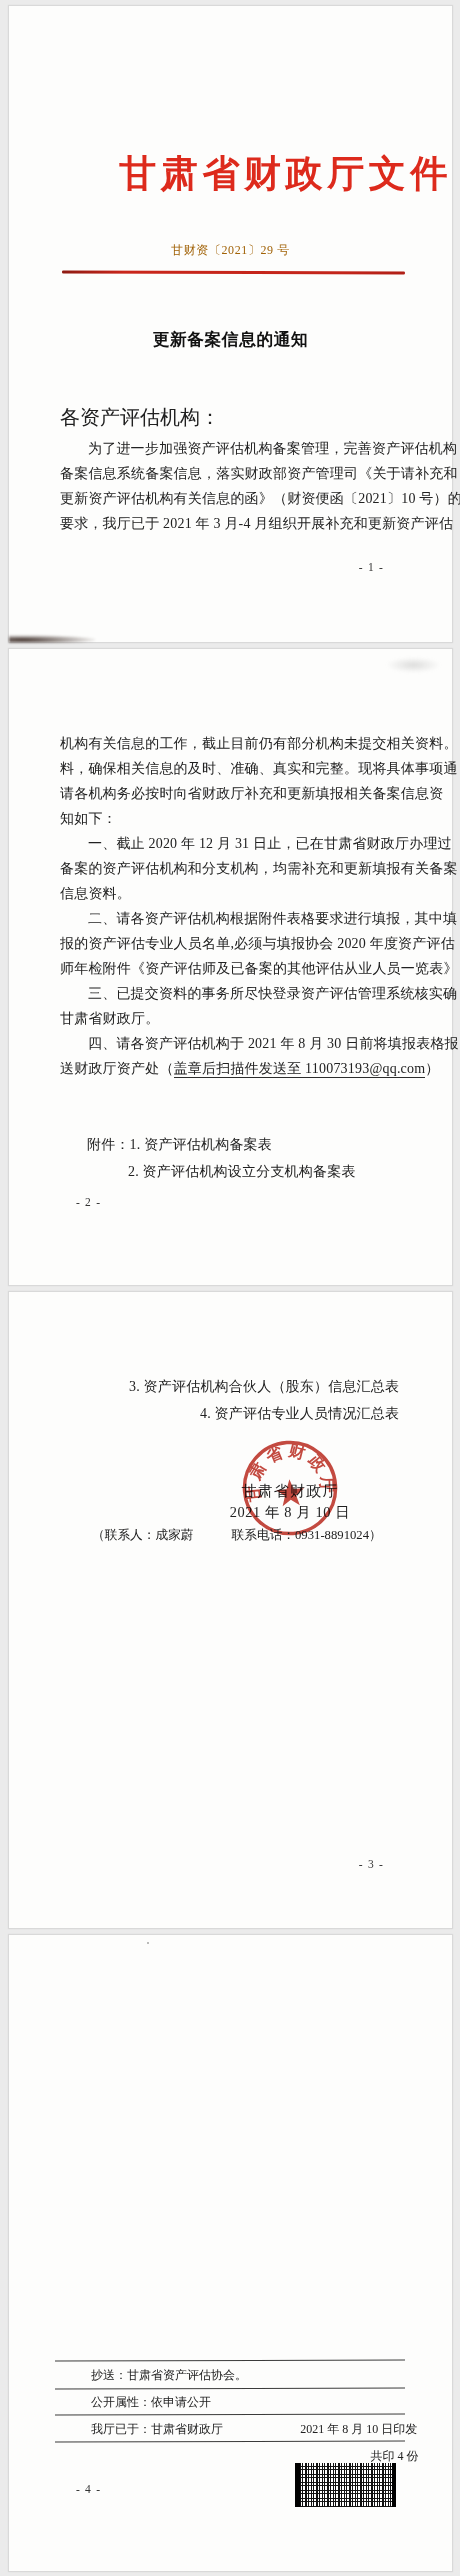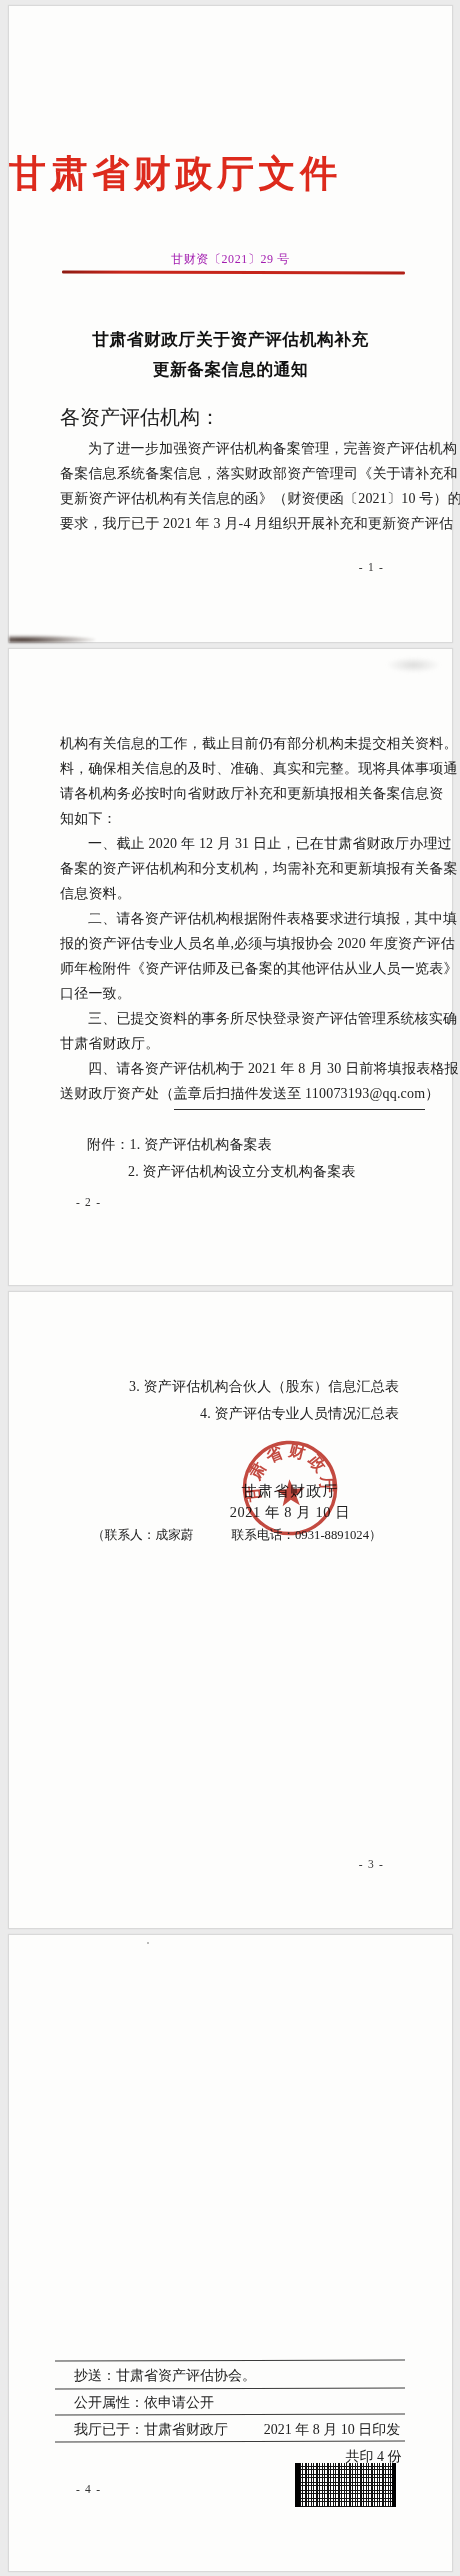--- a/index.html
+++ b/index.html
@@ -14,40 +14,40 @@
     background:#fdfdfc;border:0.6px solid #d9d9d9;box-sizing:border-box;
     box-shadow:0 0 1.7px rgba(0,0,0,0.06);
   }
   #page1{top:4.6px;}   #page2{top:648px;}
   #page3{top:1291px;}#page4{top:1934px;}
   .abs{position:absolute;}
 
   
   .letterhead{
     left:0;width:100%;top:142px;height:52px;line-height:52px;
-    text-align:left;font-size:37px;font-weight:bold;
+    text-align:right;font-size:37px;font-weight:bold;
     color:#dd2a1c;letter-spacing:4.6px;white-space:nowrap;
   }
-  .docnum{left:0;width:100%;top:245px;height:17.3px;line-height:17.3px;
-    text-align:center;font-size:12px;letter-spacing:0.6px;color:#a21caf;}
+  .docnum{left:0;width:100%;top:236px;height:17.3px;line-height:17.3px;
+    text-align:center;font-size:12px;letter-spacing:0.6px;color:#a16207;}
   .redrule{left:53px;width:343px;top:265px;height:2.9px;
     background:linear-gradient(90deg,#8e1b12,#c9261b 18%,#c3251b 82%,#b01f16);
     transform:rotate(0.18deg);border-radius:1.2px;}
   .notice-title{left:0;width:100%;top:319px;text-align:center;
     font-size:16.7px;font-weight:700;letter-spacing:0.6px;line-height:30px;color:#111;}
   .salutation{left:51px;top:399px;height:24px;line-height:24px;font-size:20px;}
 
   .bodyblock{left:51px;width:351px;}
   #p1-body{top:430px;}
   #p2-body{top:82px;}
   .bline{height:25px;line-height:25px;font-size:14px;letter-spacing:0.2px;white-space:nowrap;}
   #p2-body .bline{height:25px;line-height:25px;}
   .indent{padding-left:28px;}
   .hang{padding-left:41px;}
-  .uline{border-bottom:1.2px solid #2c2c2c;padding-bottom:8px;}
+  .uline{border-bottom:1.2px solid #2c2c2c;padding-bottom:1px;}
 
   .attach{left:78px;top:483px;}
   .attach .bline,.attach3 .bline{height:26.5px;line-height:26.5px;}
   .attach3{left:120px;top:82px;text-align:right;}
 
   .pagenum{left:0;width:100%;height:14px;line-height:14px;font-size:11.5px;
     color:#333;letter-spacing:1.2px;box-sizing:border-box;}
   .pn-right{text-align:right;padding-right:68px;}
   .pn-left{text-align:left;padding-left:67px;}
   #pn1{top:554px;} #pn2{top:546px;} #pn3{top:565px;} #pn4{top:547px;}
@@ -56,22 +56,22 @@
   .issuer-block{left:166px;width:230px;top:189px;text-align:center;line-height:21px;}
   .issuer-line1{font-size:15px;letter-spacing:1.2px;}
   .issuer-line2{font-size:14.4px;letter-spacing:0.6px;}
   .contact{left:83px;top:234px;height:18.4px;line-height:18.4px;font-size:12.7px;white-space:nowrap;}
   .seal{left:232px;top:147px;width:98px;height:98px;
     opacity:0.92;mix-blend-mode:multiply;transform:rotate(-4deg);}
 
   
   .rule{left:46px;width:350px;height:1.2px;background:#3b3b3b;transform:rotate(-0.2deg);}
   #rule1{top:425px;} #rule2{top:453px;} #rule3{top:479px;} #rule4{top:506px;}
-  .colophon-row{left:65px;width:332px;height:17.3px;line-height:17.3px;
-    font-size:14px;white-space:nowrap;box-sizing:border-box;}
+  .colophon-row{left:82px;width:332px;height:17.3px;line-height:17.3px;
+    font-size:12px;white-space:nowrap;box-sizing:border-box;}
   #cc-row{top:432px;} #pub-row{top:459px;}
   #print-row{top:486px;display:flex;justify-content:space-between;padding-right:5.8px;}
   #copies-row{top:513px;text-align:right;padding-right:4.6px;}
   .barcode{left:286px;top:528px;width:101px;height:44px;
     border-left:5.2px solid #000;border-right:4px solid #000;box-sizing:border-box;
     background:
       repeating-linear-gradient(90deg,#111 0 1.2px,transparent 1.2px 2.3px,#111 2.3px 2.9px,transparent 2.9px 5.2px,#111 5.2px 7px,transparent 7px 8px,#111 8px 8.6px,transparent 8.6px 11px),
       repeating-linear-gradient(0deg,#161616 0 1.2px,#fff 1.2px 2.9px,#101010 2.9px 3.5px,#fff 3.5px 5.2px,#1a1a1a 5.2px 6.3px,#fff 6.3px 8px);
   }
 
@@ -86,21 +86,20 @@
     background:#777;opacity:0.65;}
 </style>
 </head>
 <body>
 
 <div class="page" id="page1">
   <div class="abs letterhead">甘肃省财政厅文件</div>
   <div class="abs docnum">甘财资〔2021〕29 号</div>
   <div class="abs redrule"></div>
   <div class="abs notice-title">
-    <div>甘肃省财政厅关于资产评估机构补充</div>
     <div>更新备案信息的通知</div>
   </div>
   <div class="abs salutation">各资产评估机构：</div>
   <div class="abs bodyblock" id="p1-body">
       <div class="bline indent">为了进一步加强资产评估机构备案管理，完善资产评估机构</div>
       <div class="bline">备案信息系统备案信息，落实财政部资产管理司《关于请补充和</div>
       <div class="bline">更新资产评估机构有关信息的函》（财资便函〔2021〕10 号）的</div>
       <div class="bline">要求，我厅已于 2021 年 3 月-4 月组织开展补充和更新资产评估</div>
     </div>
   <div class="abs pagenum pn-right" id="pn1">- 1 -</div>
@@ -113,21 +112,20 @@
       <div class="bline">机构有关信息的工作，截止目前仍有部分机构未提交相关资料。</div>
       <div class="bline">料，确保相关信息的及时、准确、真实和完整。现将具体事项通</div>
       <div class="bline">请各机构务必按时向省财政厅补充和更新填报相关备案信息资</div>
       <div class="bline">知如下：</div>
       <div class="bline indent">一、截止 2020 年 12 月 31 日止，已在甘肃省财政厅办理过</div>
       <div class="bline">备案的资产评估机构和分支机构，均需补充和更新填报有关备案</div>
       <div class="bline">信息资料。</div>
       <div class="bline indent">二、请各资产评估机构根据附件表格要求进行填报，其中填</div>
       <div class="bline">报的资产评估专业人员名单,必须与填报协会 2020 年度资产评估</div>
       <div class="bline">师年检附件《资产评估师及已备案的其他评估从业人员一览表》</div>
-      <div class="bline">口径一致。</div>
       <div class="bline indent">三、已提交资料的事务所尽快登录资产评估管理系统核实确</div>
       <div class="bline">甘肃省财政厅。</div>
       <div class="bline indent">四、请各资产评估机构于 2021 年 8 月 30 日前将填报表格报</div>
       <div class="bline"><span>送财政厅资产处（</span><span class="uline">盖章后扫描件发送至 110073193@qq.com</span><span>）</span></div>
     </div>
   <div class="abs attach">
       <div class="bline">附件：1. 资产评估机构备案表</div>
       <div class="bline hang">2. 资产评估机构设立分支机构备案表</div>
     </div>
   <div class="abs pagenum pn-left" id="pn2">- 2 -</div>

